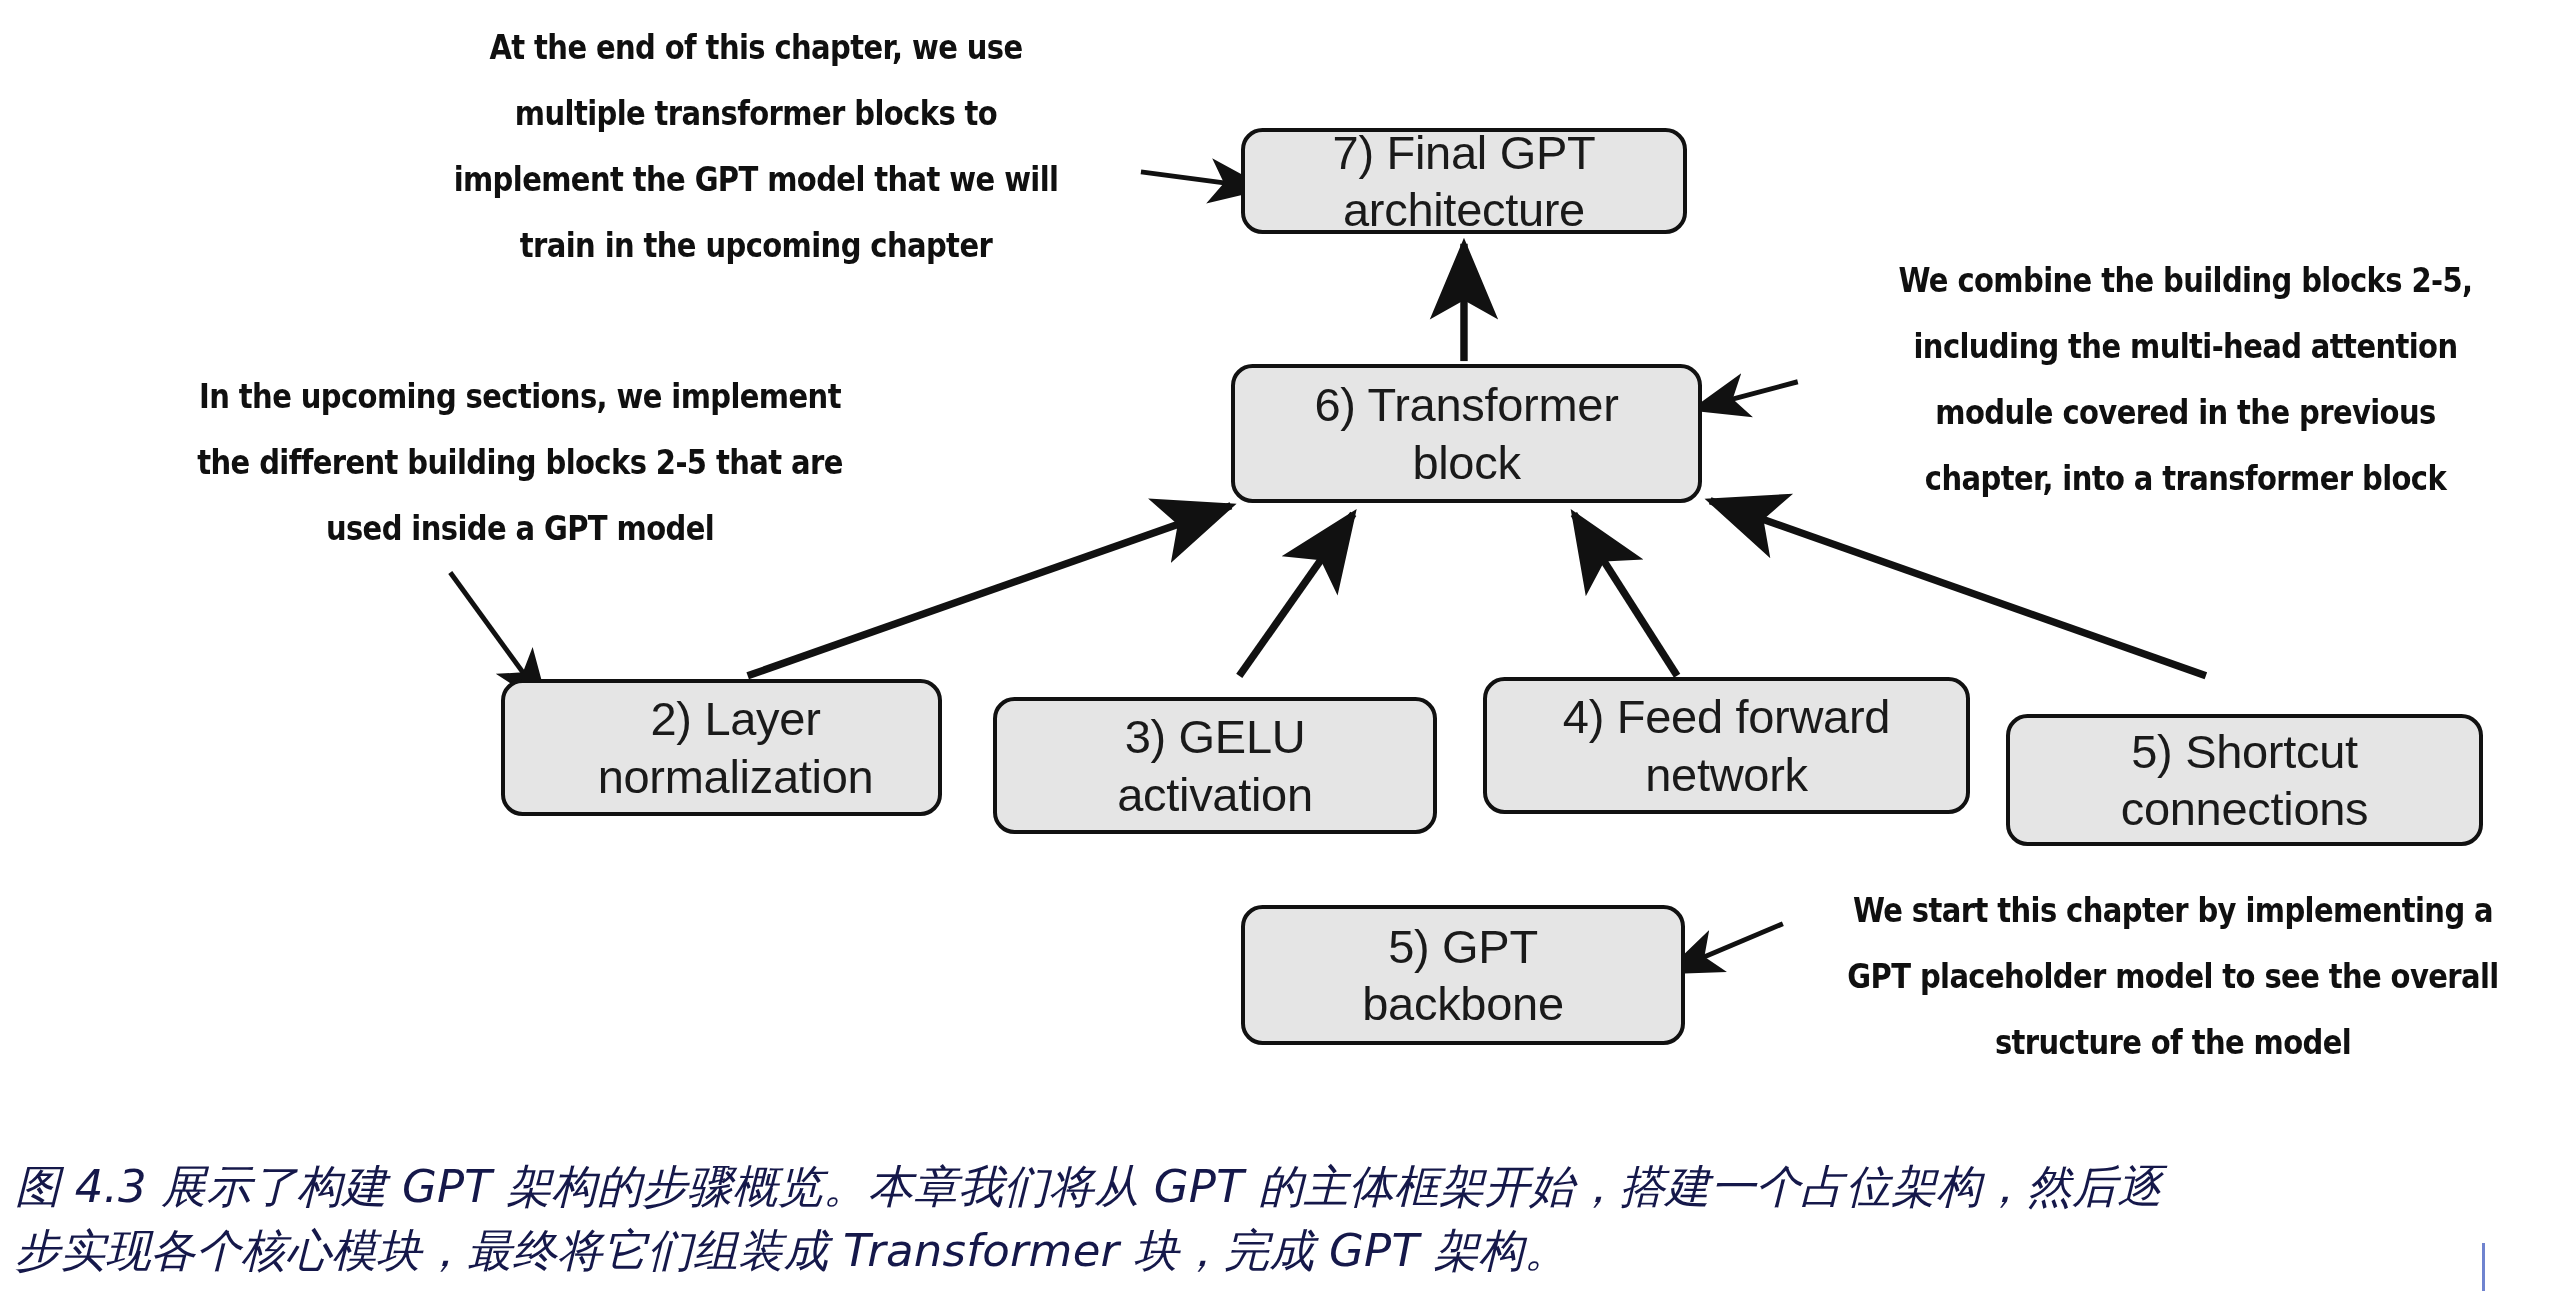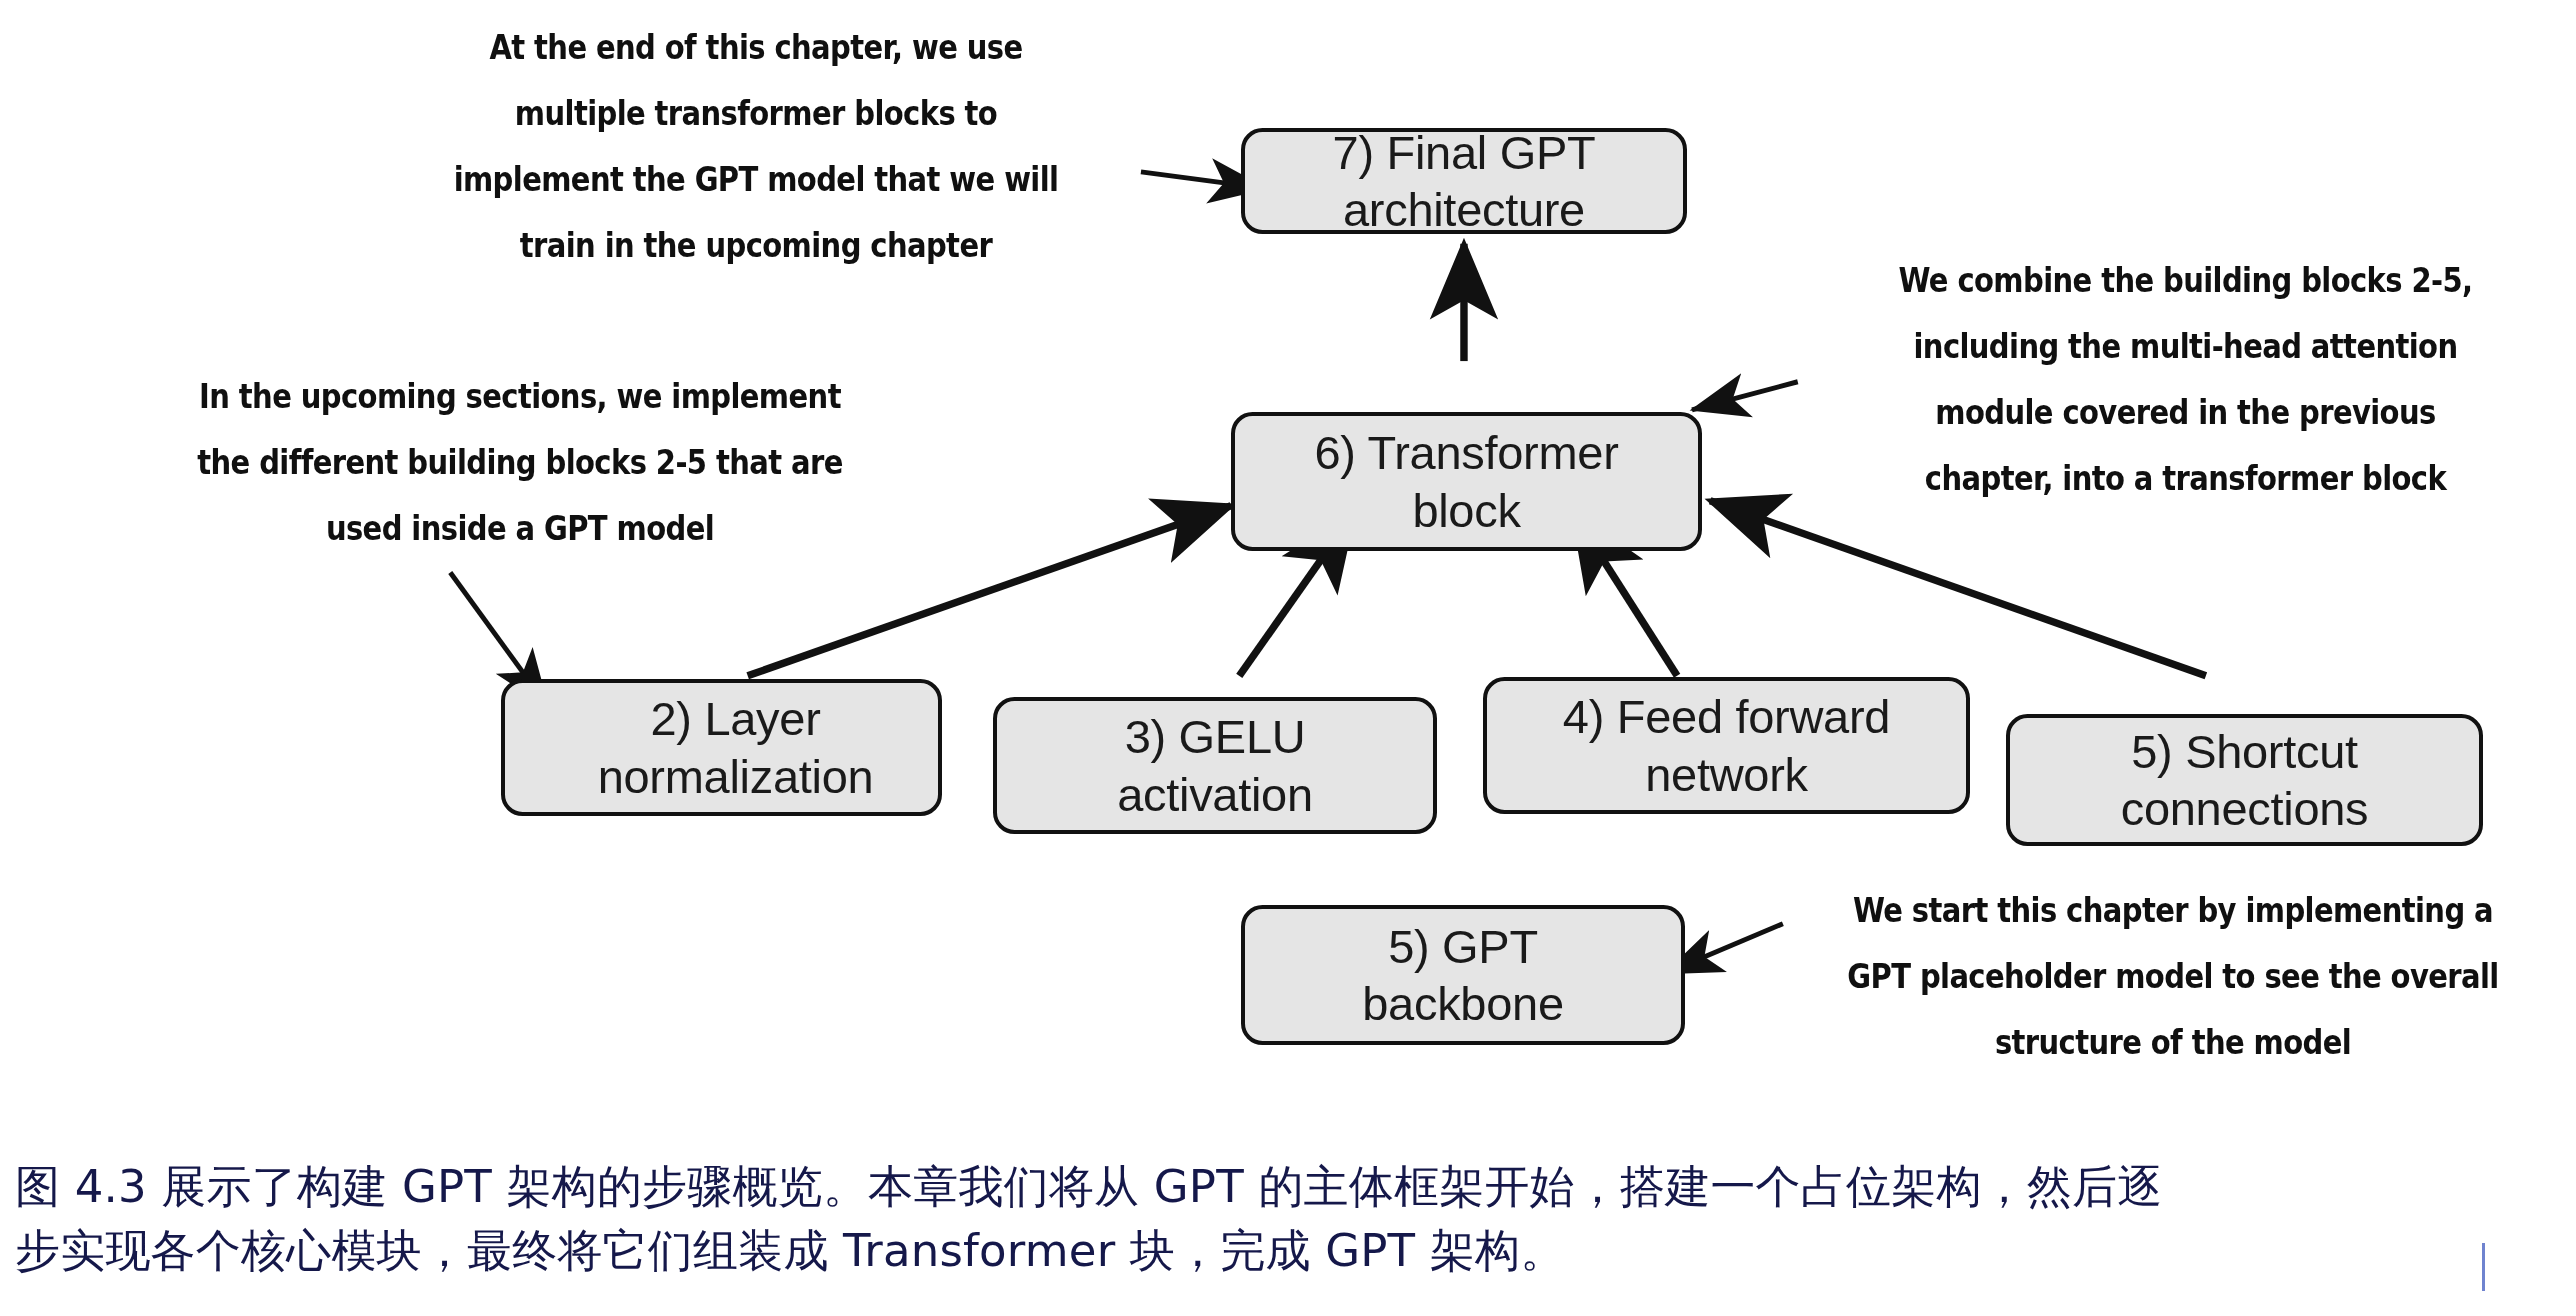--- a/index.html
+++ b/index.html
@@ -52,21 +52,21 @@
   #caption{
     position:absolute;
     left:15px;top:1155px;
     width:2553px;
     font-family:"DejaVu Sans","Liberation Sans",sans-serif;
     font-size:45px;
     line-height:1.42;
     color:#15184a;
     letter-spacing:0.2px;
   }
-  #caption .cap-line{display:block;white-space:pre;}
+  #caption .cap-line{display:block;white-space:pre;font-style:italic;}
   #caret{
     position:absolute;
     left:2482px;top:1243px;
     width:3.3px;height:48px;
     background:#6f83cf;
   }
 </style>
 </head>
 <body>
 
@@ -99,21 +99,21 @@
     <line x1="2176" y1="462" x2="2048" y2="496" stroke="#111" stroke-width="6" marker-end="url(#ah-thin)"></line>
 
     <line x1="2158" y1="1118" x2="2016" y2="1178" stroke="#111" stroke-width="6" marker-end="url(#ah-thin)"></line>
   </svg>
 
   <div class="node" style="left:1241px;top:128px;width:446px;height:106px;">
     <span>7) Final GPT
 architecture</span>
   </div>
 
-  <div class="node" style="left:1231px;top:364px;width:471px;height:139px;margin-top:48px;">
+  <div class="node" style="left:1231px;top:364px;width:471px;height:139px;">
     <span>6) Transformer
 block</span>
   </div>
 
   <div class="node" style="left:501px;top:679px;width:441px;height:137px;padding-left:28px;">
     <span>2) Layer
 normalization</span>
   </div>
 
   <div class="node" style="left:993px;top:697px;width:444px;height:137px;">

